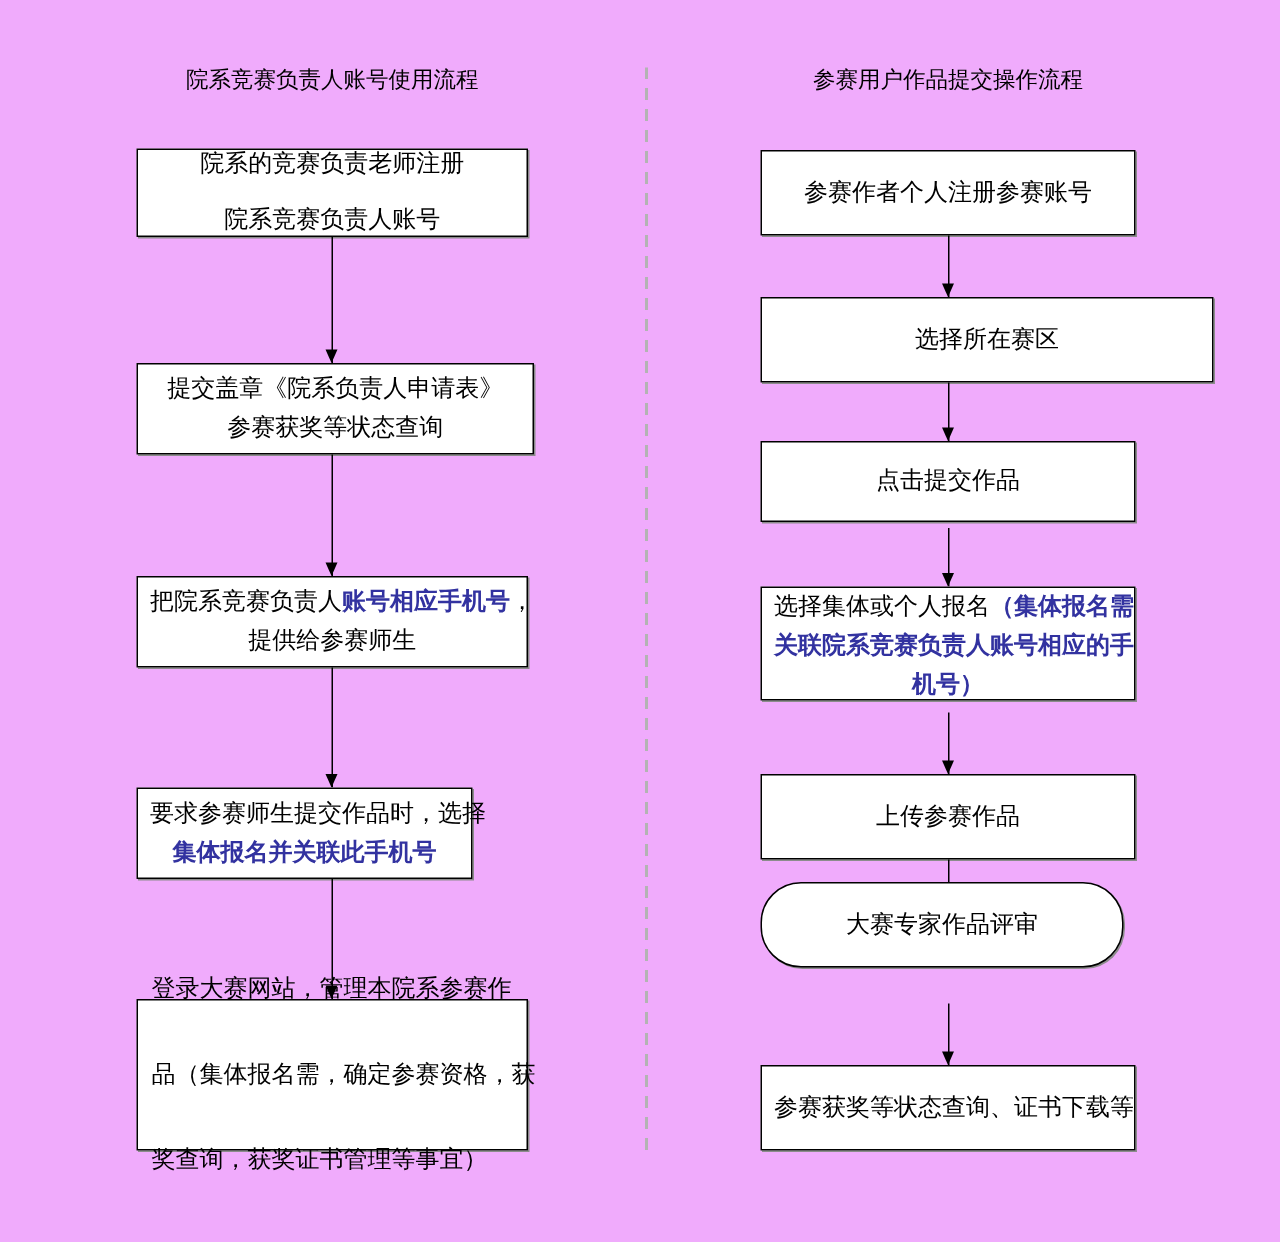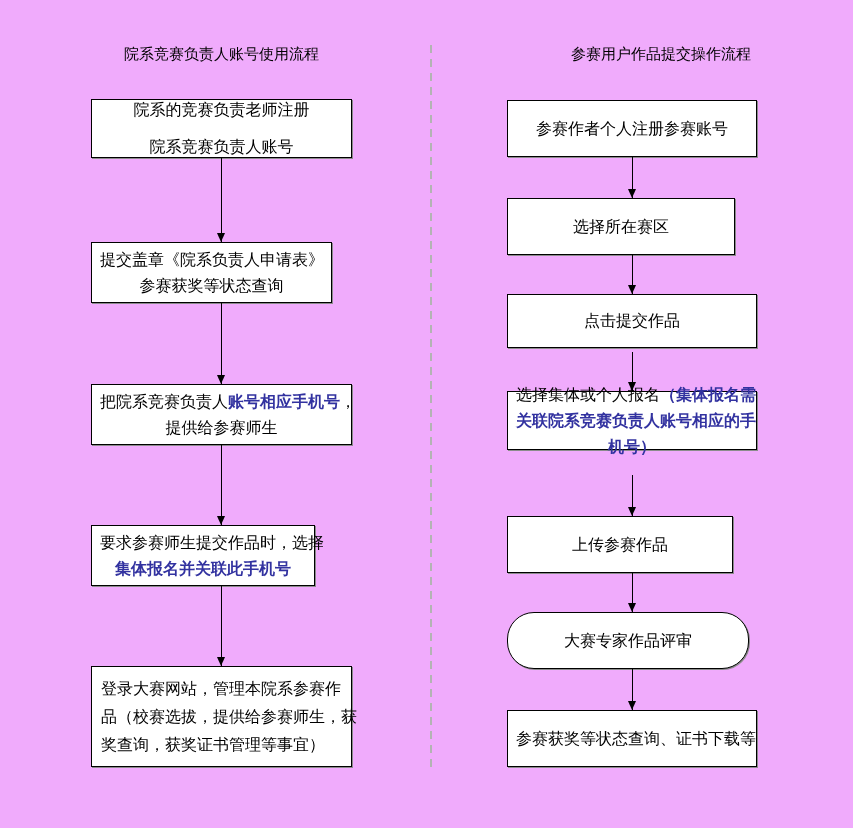--- a/index.html
+++ b/index.html
@@ -5,48 +5,48 @@
   html,body{margin:0;padding:0;background:#ffffff;}
   .canvas{
     position:relative;width:853px;height:828px;background:#f0abfc;
     font-family:"Liberation Sans",sans-serif;color:#000;overflow:hidden;
   }
   .flow-title{
     position:absolute;top:45px;font-size:15px;line-height:18px;
     text-align:center;color:#000;white-space:nowrap;
   }
   .title-left{left:91px;width:261px;}
-  .title-right{left:536px;width:250px;text-align:center;}
+  .title-right{left:507px;width:250px;text-align:center;}
   .divider{
     position:absolute;left:430px;top:45px;width:2px;height:725px;
     background:repeating-linear-gradient(to bottom,#b3b3b3 0px,#b3b3b3 8px,transparent 8px,transparent 14px);
   }
   .box{
     position:absolute;background:#fff;border:1px solid #000;
     box-shadow:1px 1px 0 #8c8c8c;
     display:flex;flex-direction:column;justify-content:center;
     font-size:16px;line-height:26px;text-align:center;box-sizing:border-box;
     padding:0 8px;
   }
   .box .line{white-space:nowrap;}
   .box.wrap-left{text-align:left;line-height:28px;padding:0 9px;}
   .hl{color:#3232a0;font-weight:bold;}
   
   .box-l1{left:91px;top:99px;width:261px;height:59px;gap:11px;}
-  .box-l2{left:91px;top:242px;width:241px;height:61px;}
+  .box-l2{left:91px;top:242px;width:265px;height:61px;}
   .box-l3{left:91px;top:384px;width:261px;height:61px;}
   .box-l4{left:91px;top:525px;width:224px;height:61px;}
-  .box-l5{left:91px;top:666px;width:261px;height:101px;}
+  .box-l5{left:91px;top:666px;width:261px;height:101px;gap:29px;}
   
   .box-r1{left:507px;top:100px;width:250px;height:57px;}
-  .box-r2{left:507px;top:198px;width:228px;height:57px;}
+  .box-r2{left:507px;top:198px;width:302px;height:57px;}
   .box-r3{left:507px;top:294px;width:250px;height:54px;}
-  .box-r4{left:507px;top:391px;width:250px;height:59px;}
-  .box-r5{left:507px;top:516px;width:226px;height:57px;}
-  .box-r6{left:507px;top:612px;width:242px;height:57px;border-radius:27px;}
+  .box-r4{left:507px;top:391px;width:250px;height:76px;justify-content:space-between;}
+  .box-r5{left:507px;top:516px;width:250px;height:57px;}
+  .box-r6{left:507px;top:588px;width:242px;height:57px;border-radius:27px;}
   .box-r7{left:507px;top:710px;width:250px;height:57px;}
   
   .arrow{position:absolute;width:1px;background:#000;}
   .arrow::after{
     content:"";position:absolute;left:-4px;bottom:0;width:0;height:0;
     border:4.5px solid transparent;border-top:9px solid #000;border-bottom:0;
   }
   .ar-l1{left:221px;top:158px;height:84px;}
   .ar-l2{left:221px;top:303px;height:81px;}
   .ar-l3{left:221px;top:445px;height:80px;}
@@ -90,21 +90,21 @@
 
   <div class="box box-l4">
     <div class="line">要求参赛师生提交作品时，选择</div>
     <div class="line hl">集体报名并关联此手机号</div>
   </div>
 
   <div class="arrow ar-l4"></div>
 
   <div class="box box-l5 wrap-left">
     <div class="line">登录大赛网站，管理本院系参赛作</div>
-    <div class="line">品（校赛选拔，提供给参赛师生，获</div>
+    <div class="line">品（集体报名需，确定参赛资格，获</div>
     <div class="line">奖查询，获奖证书管理等事宜）</div>
   </div>
 
   <div class="flow-title title-right">参赛用户作品提交操作流程</div>
 
   <div class="box box-r1">
     <div class="line">参赛作者个人注册参赛账号</div>
   </div>
 
   <div class="arrow ar-r1"></div>

